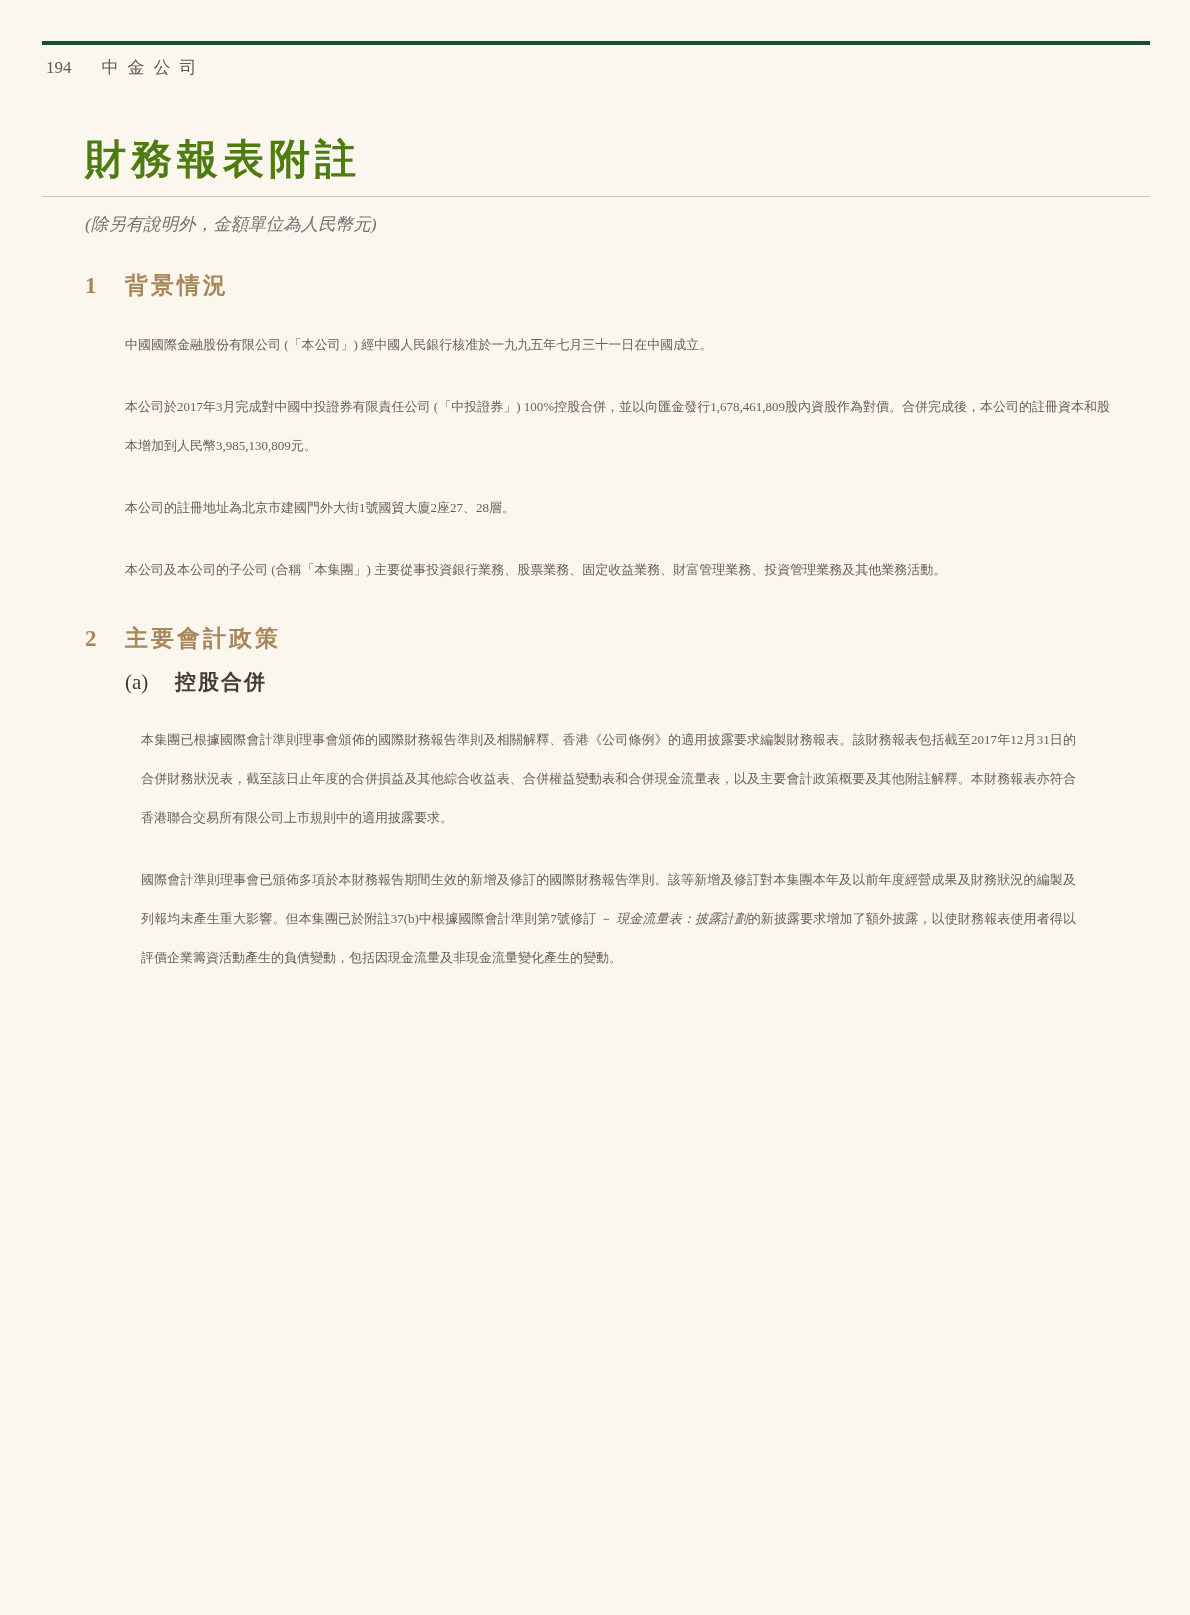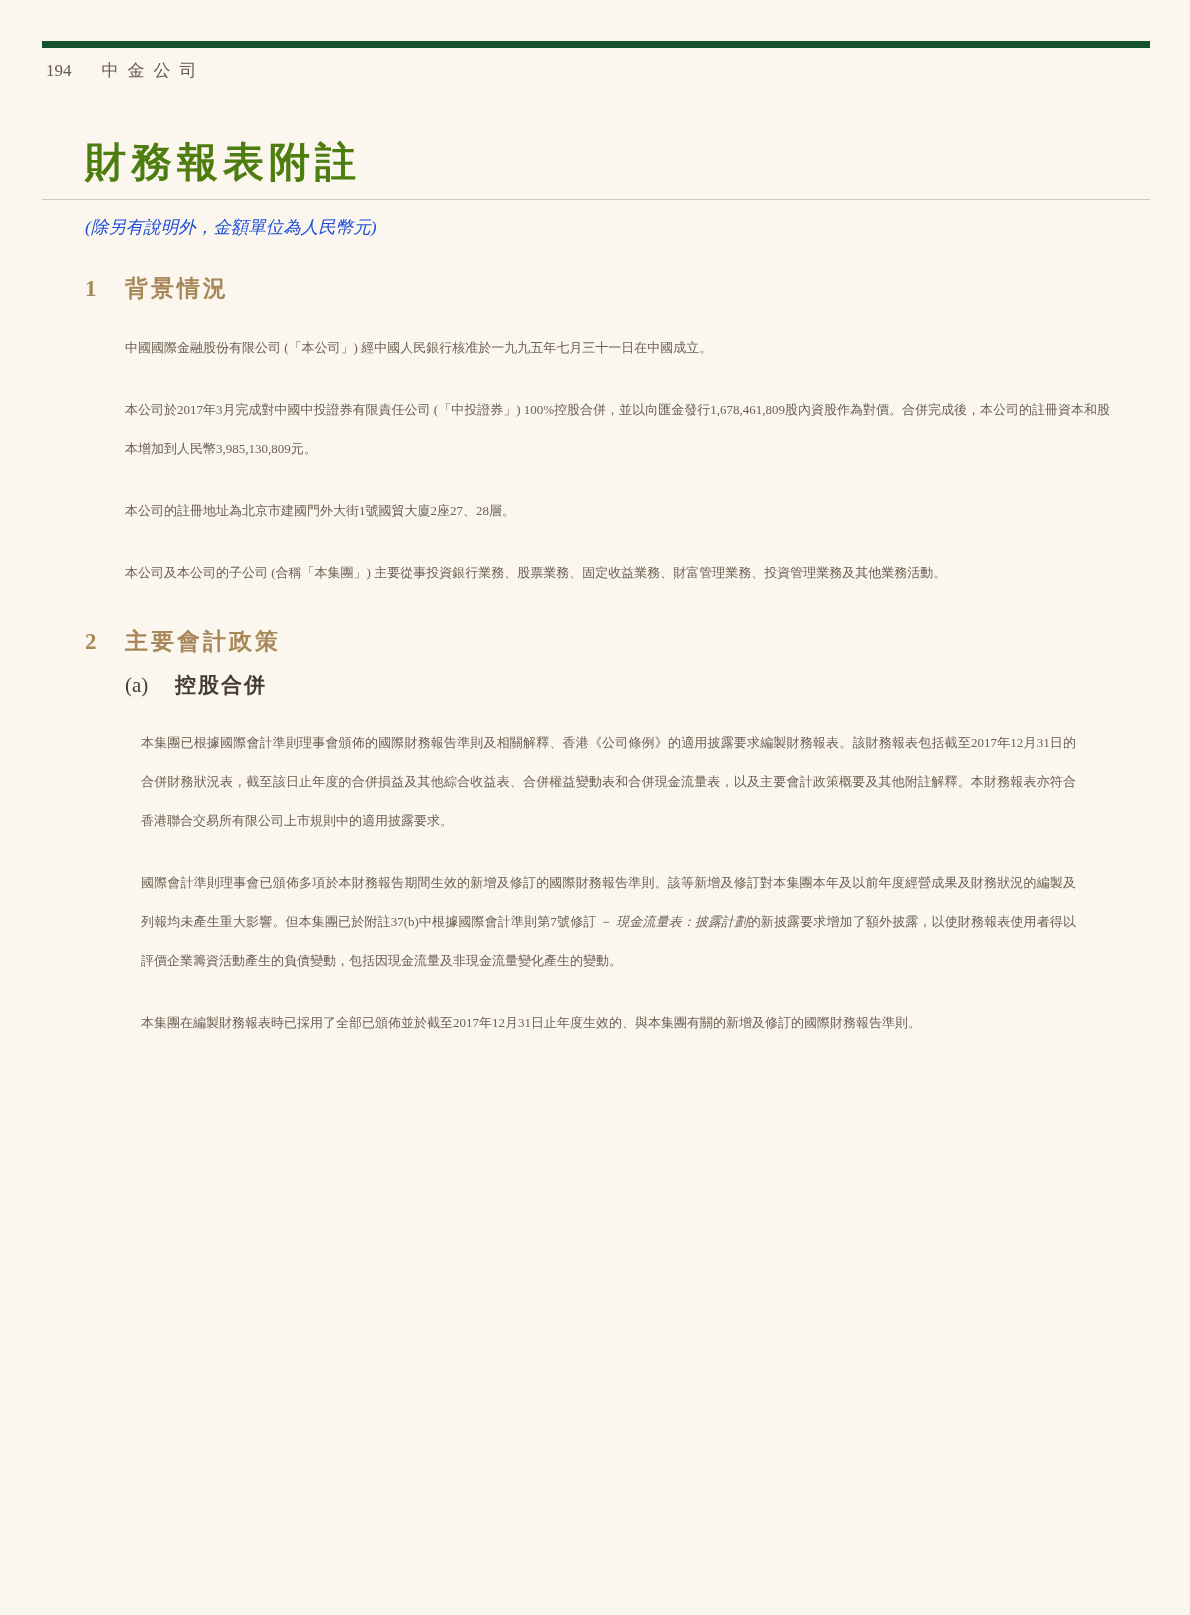--- a/index.html
+++ b/index.html
@@ -9,21 +9,21 @@
     height: 1615px;
     margin: 0 auto;
     background: #fbf6ee;
     font-family: "Liberation Serif", "DejaVu Serif", serif;
     color: #6e6153;
     overflow: hidden;
     box-sizing: border-box;
   }
   .running-header {
     margin: 41px 40px 0 42px;
-    border-top: 7px solid #14532d;
+    border-top: 4px solid #14532d;
     padding: 11px 4px 0 4px;
   }
   .running-header-inner {
     display: flex;
     align-items: baseline;
     gap: 30px;
     font-size: 17px;
     color: #67594b;
   }
   .company-name { letter-spacing: 9px; }
@@ -36,21 +36,21 @@
     color: #4d7c0f;
   }
   .title-rule {
     margin: 13px 40px 0 42px;
     border-bottom: 1px solid #d0c6b6;
   }
   .unit-note {
     margin: 15px 0 0 85px;
     font-style: italic;
     font-size: 17.5px;
-    color: #1d4ed8;
+    color: #737373;
   }
   .section { margin: 0 0 0 85px; }
   .section-head {
     display: flex;
     margin-top: 34px;
     font-size: 23px;
     line-height: 32px;
     font-weight: bold;
     letter-spacing: 3px;
     color: #a8875a;
@@ -113,18 +113,17 @@
     </div>
 
     <div class="subsection">
       <div class="subsection-head">
         <span class="sub-label">(a)</span>
         <span class="sub-title">控股合併</span>
       </div>
       <div class="subsection-body">
         <p class="body-para">本集團已根據國際會計準則理事會頒佈的國際財務報告準則及相關解釋、香港《公司條例》的適用披露要求編製財務報表。該財務報表包括截至2017年12月31日的合併財務狀況表，截至該日止年度的合併損益及其他綜合收益表、合併權益變動表和合併現金流量表，以及主要會計政策概要及其他附註解釋。本財務報表亦符合香港聯合交易所有限公司上市規則中的適用披露要求。</p>
         <p class="body-para"><span>國際會計準則理事會已頒佈多項於本財務報告期間生效的新增及修訂的國際財務報告準則。該等新增及修訂對本集團本年及以前年度經營成果及財務狀況的編製及列報均未產生重大影響。但本集團已於附註37(b)中根據國際會計準則第7號修訂 － </span><span class="italic-seg">現金流量表：披露計劃</span><span>的新披露要求增加了額外披露，以使財務報表使用者得以評價企業籌資活動產生的負債變動，包括因現金流量及非現金流量變化產生的變動。</span></p>
-        <p class="body-para">本集團在編製財務報表時已採用了全部已頒佈並於截至2017年12月31日止年度生效的、與本集團有關的新增及修訂的國際財務報告準則。</p>
       </div>
     </div>
   </div>
 
 </div>
 
 </body></html>

